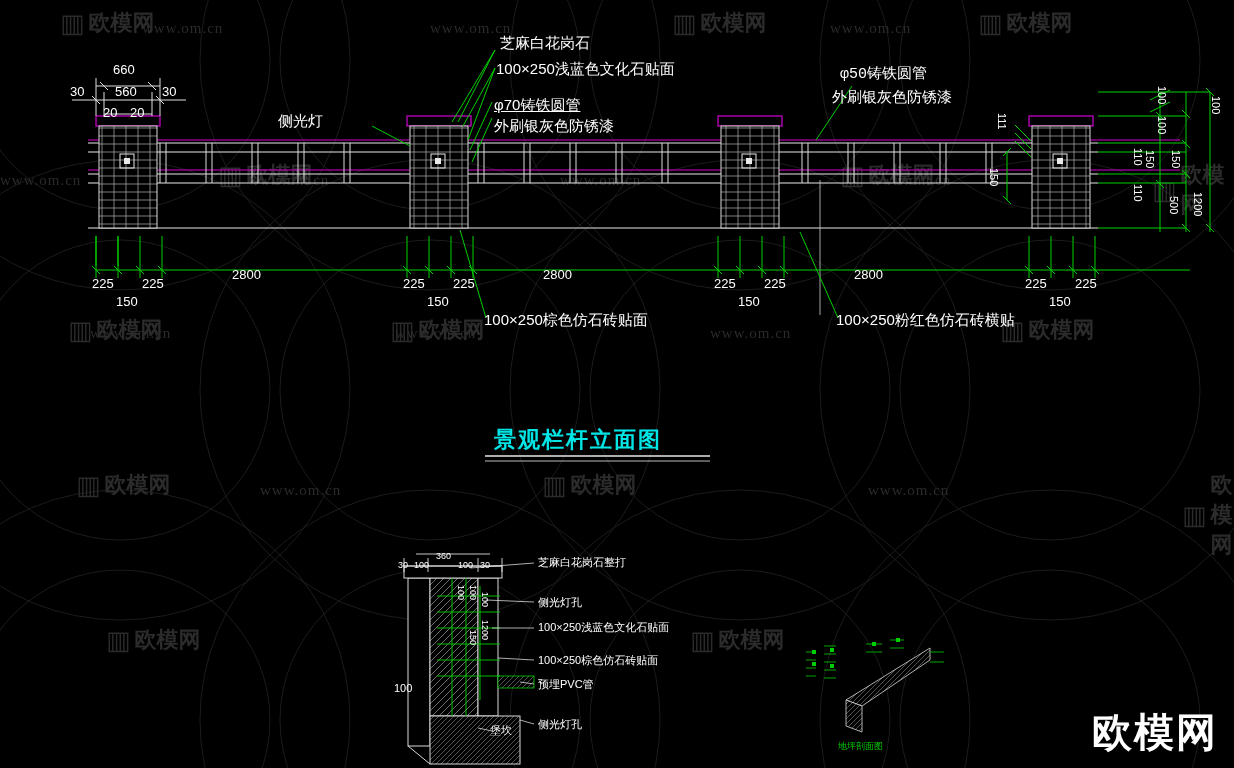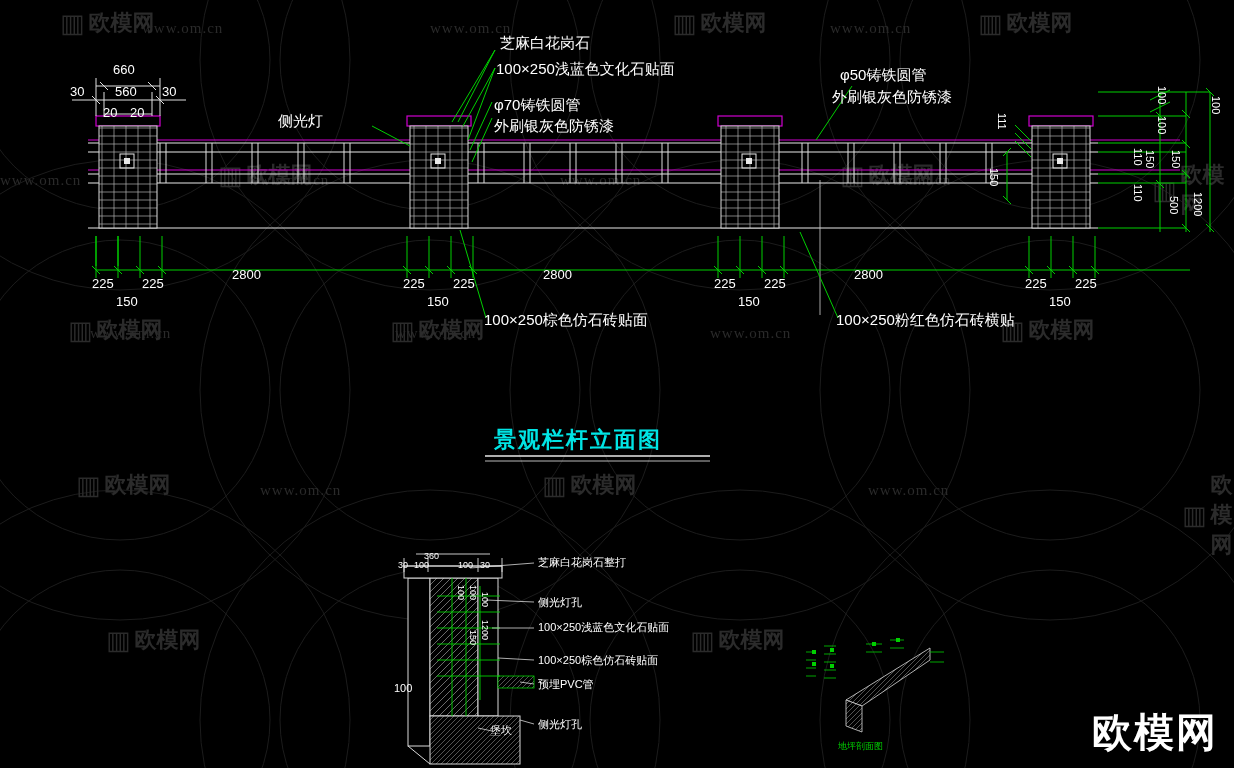--- a/index.html
+++ b/index.html
@@ -372,23 +372,23 @@
     </g>
   </g>
 </svg>
 </div>
 
 <div class="layer">
 
   <div class="txtlabel" style="left:500px;top:34px;">芝麻白花岗石</div>
   <div class="txtlabel" style="left:496px;top:60px;">100×250浅蓝色文化石贴面</div>
   <div class="txtlabel" style="left:278px;top:112px;">侧光灯</div>
-  <div class="txtlabel" style="left:494px;top:96px;">φ70铸铁圆管</div>
+  <div class="txtlabel" style="left:494px;top:96px;text-decoration:underline;">φ70铸铁圆管</div>
   <div class="txtlabel" style="left:494px;top:117px;">外刷银灰色防锈漆</div>
-  <div class="txtlabel" style="left:840px;top:66px;">φ50铸铁圆管</div>
+  <div class="txtlabel" style="left:840px;top:66px;font-family:Liberation Mono, monospace;">φ50铸铁圆管</div>
   <div class="txtlabel" style="left:832px;top:88px;">外刷银灰色防锈漆</div>
   <div class="txtlabel" style="left:484px;top:311px;">100×250棕色仿石砖贴面</div>
   <div class="txtlabel" style="left:836px;top:311px;">100×250粉红色仿石砖横贴</div>
 
   <div class="dim" style="left:113px;top:62px;">660</div>
   <div class="dim" style="left:115px;top:84px;">560</div>
   <div class="dim" style="left:70px;top:84px;">30</div>
   <div class="dim" style="left:162px;top:84px;">30</div>
   <div class="dim" style="left:103px;top:105px;">20</div>
   <div class="dim" style="left:130px;top:105px;">20</div>
@@ -422,21 +422,21 @@
   <div class="vtext" style="left:1182px;top:150px;transform:rotate(90deg);">150</div>
   <div class="vtext" style="left:1180px;top:196px;transform:rotate(90deg);">500</div>
   <div class="vtext" style="left:1204px;top:192px;transform:rotate(90deg);">1200</div>
   <div class="vtext" style="left:1008px;top:113px;transform:rotate(90deg);">111</div>
   <div class="vtext" style="left:1000px;top:168px;transform:rotate(90deg);">150</div>
 
   <div class="title" style="left:494px;top:425px;">景观栏杆立面图</div>
 
   <div class="dim-xs" style="left:398px;top:560px;">30</div>
   <div class="dim-xs" style="left:414px;top:560px;">100</div>
-  <div class="dim-xs" style="left:424px;top:551px;">360</div>
+  <div class="dim-xs" style="left:436px;top:551px;">360</div>
   <div class="dim-xs" style="left:458px;top:560px;">100</div>
   <div class="dim-xs" style="left:480px;top:560px;">30</div>
 
   <div class="vtext" style="left:478px;top:585px;transform:rotate(90deg);font-size:9px;">100</div>
   <div class="vtext" style="left:466px;top:585px;transform:rotate(90deg);font-size:9px;">100</div>
   <div class="vtext" style="left:490px;top:592px;transform:rotate(90deg);font-size:9px;">100</div>
   <div class="vtext" style="left:478px;top:630px;transform:rotate(90deg);font-size:9px;">150</div>
   <div class="vtext" style="left:490px;top:620px;transform:rotate(90deg);font-size:9px;">1200</div>
   <div class="dim-xs" style="left:394px;top:682px;font-size:11px;">100</div>
 

